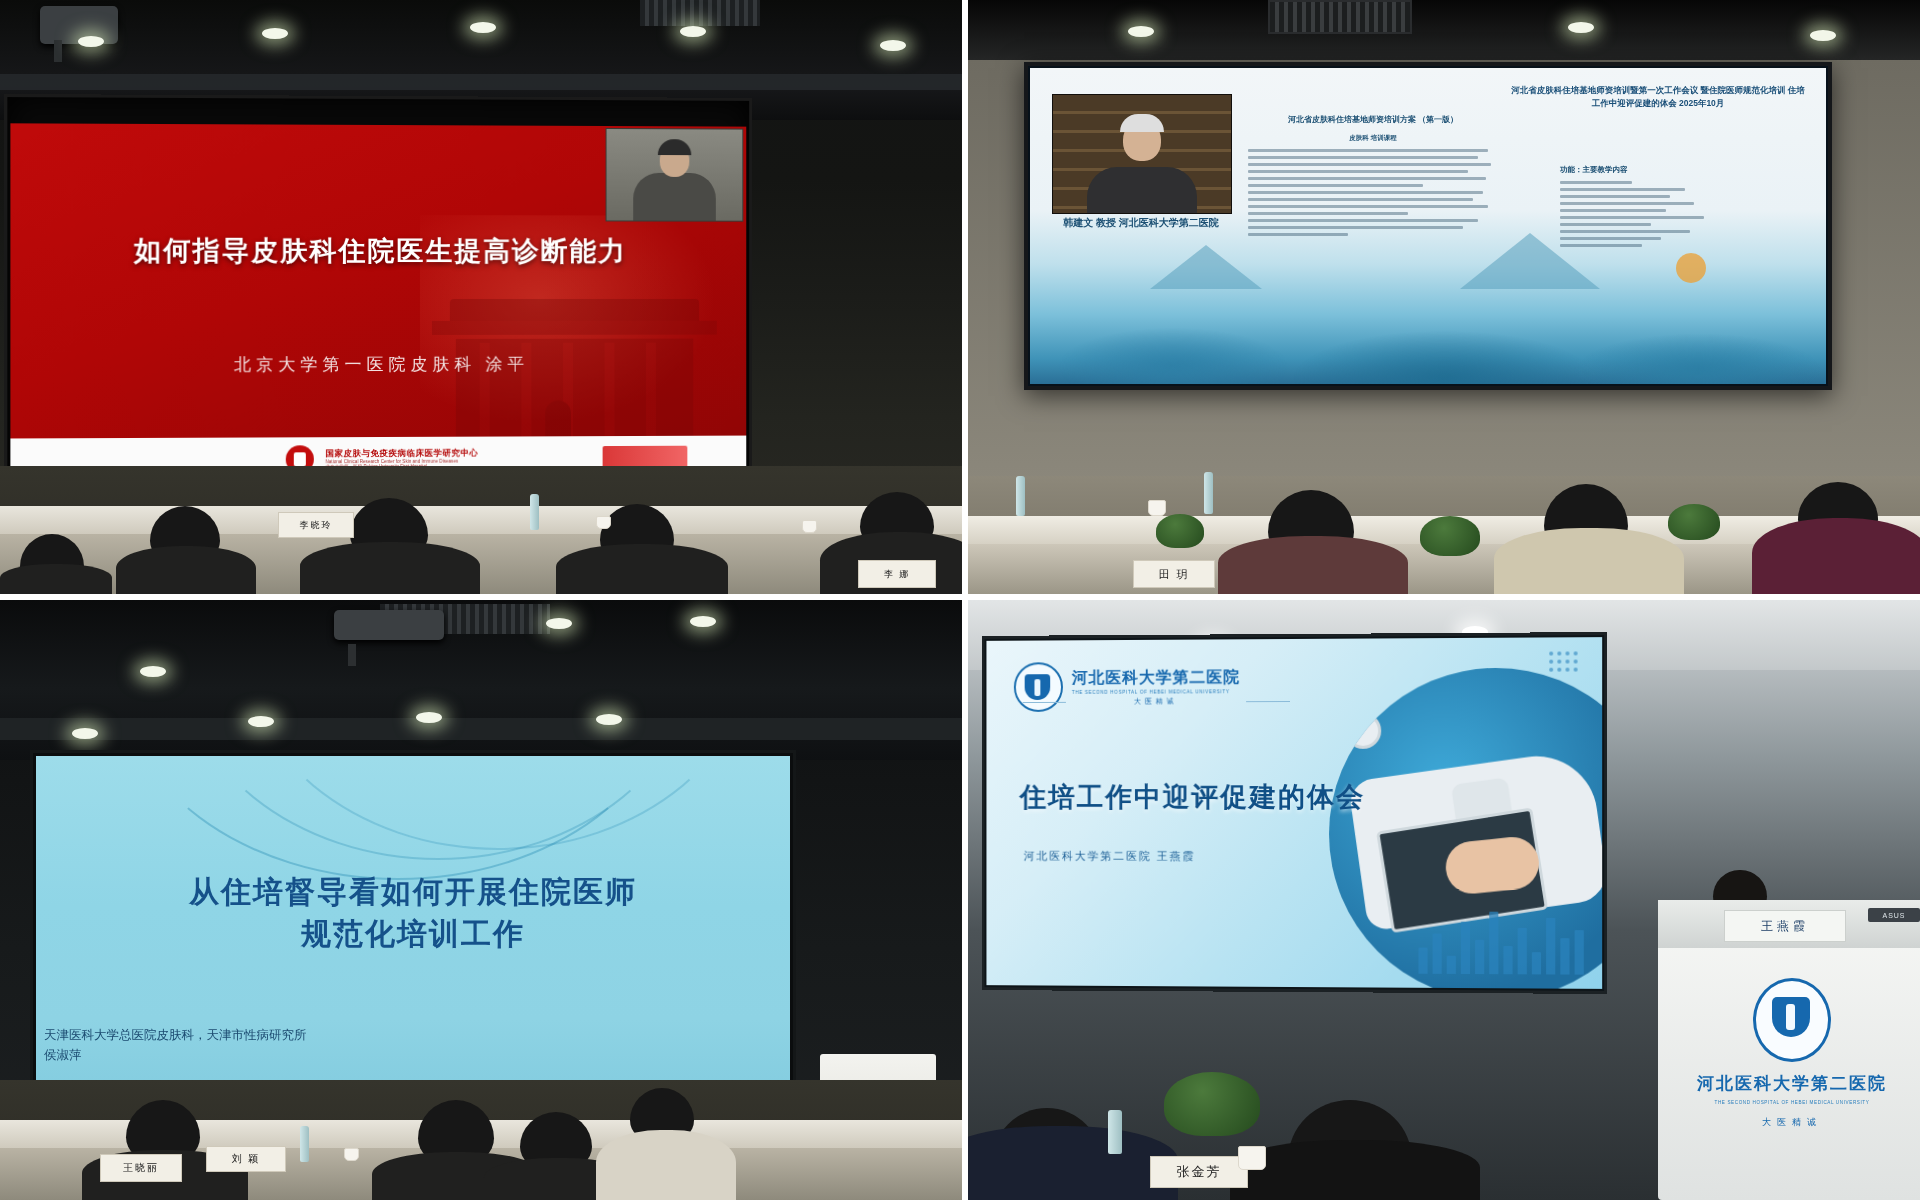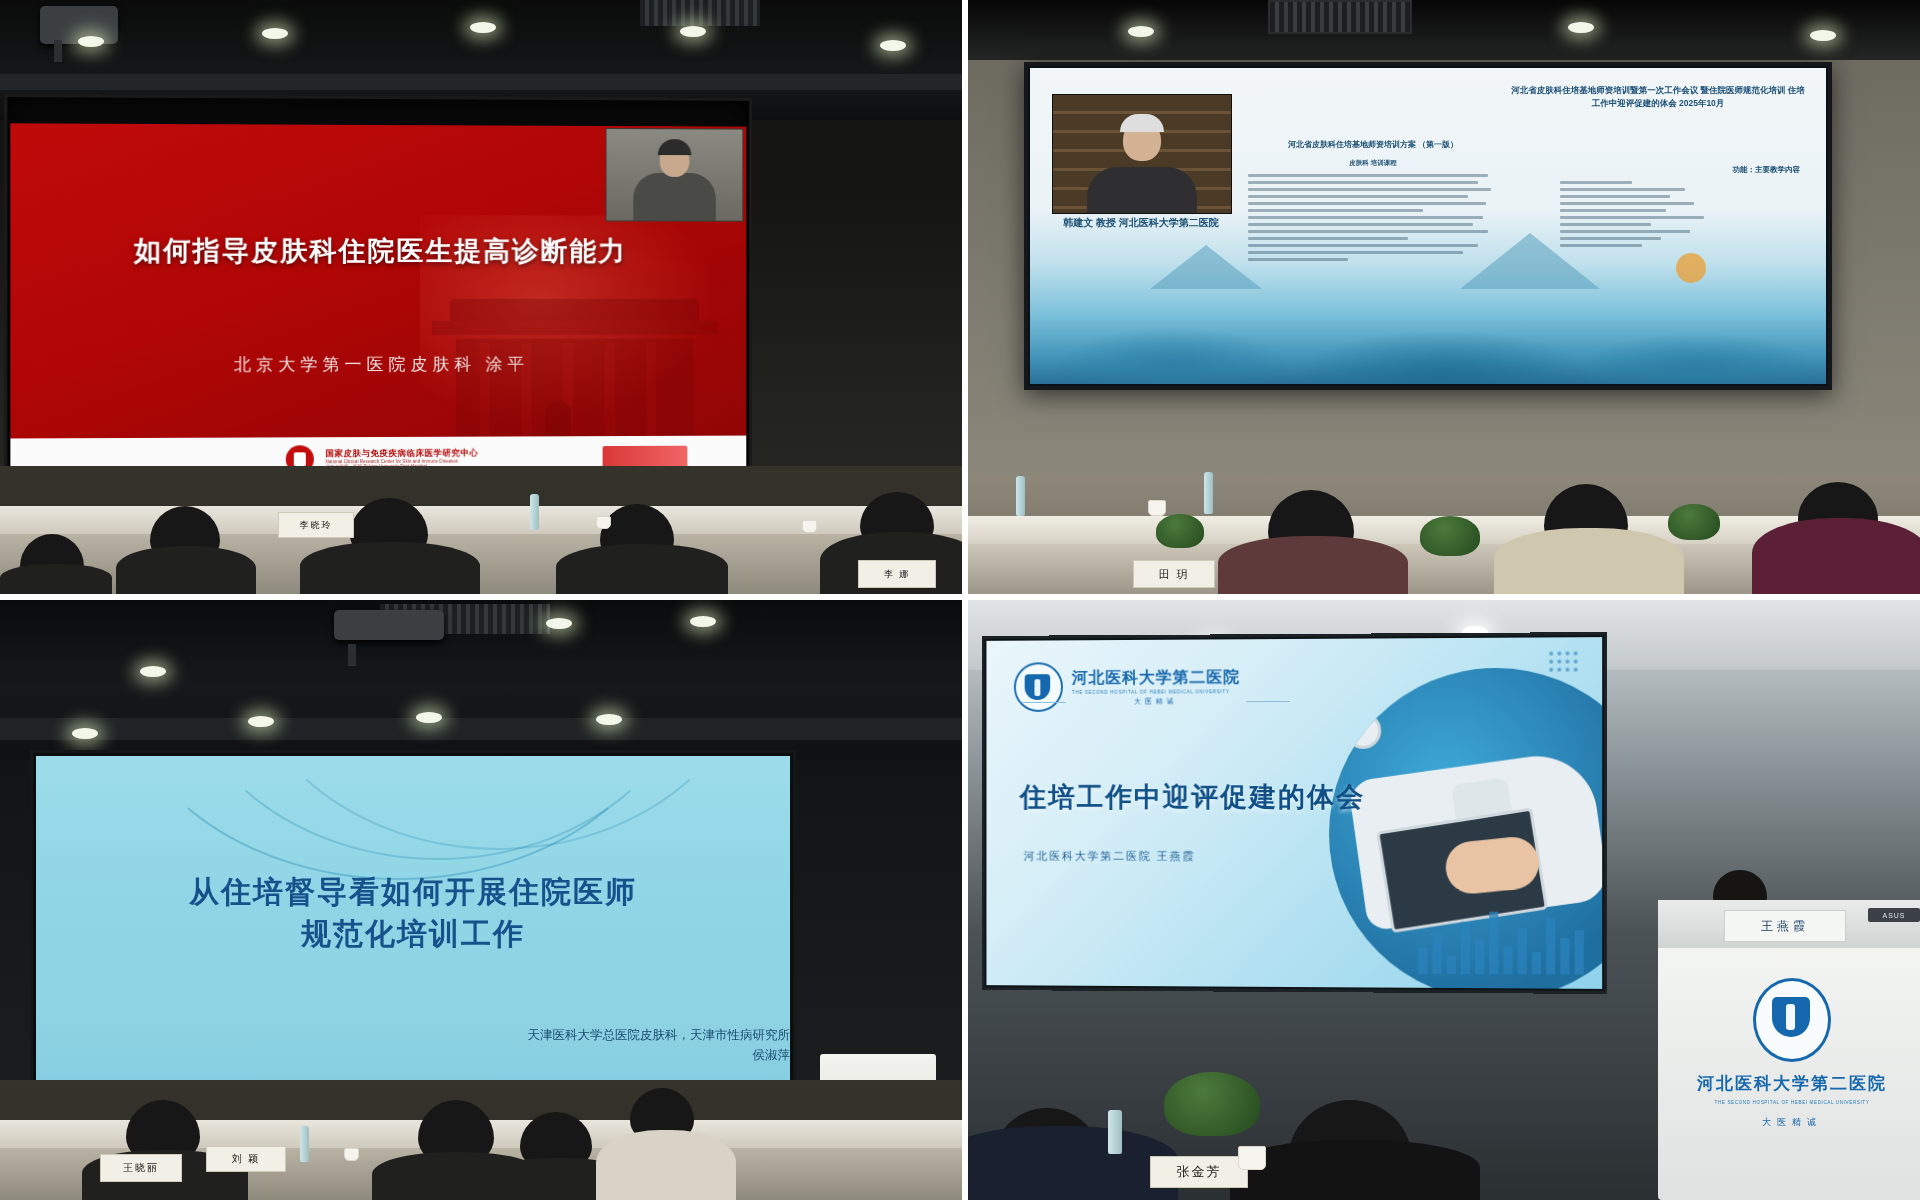--- a/index.html
+++ b/index.html
@@ -72,36 +72,36 @@
       radial-gradient(ellipse 170px 50px at 84% 90%,#2b7ea4 0%,rgba(43,126,164,0) 72%);}
   .s2-mount{position:absolute;bottom:30%;width:0;height:0;border-left:56px solid transparent;border-right:56px solid transparent;border-bottom:44px solid rgba(90,160,190,.55);}
   .s2-sun{position:absolute;right:120px;bottom:32%;width:30px;height:30px;border-radius:50%;background:#e8a33d;opacity:.8;}
   .s2vid{position:absolute;left:22px;top:26px;width:178px;height:118px;background:#2c241c;border:1px solid #120f0c;overflow:hidden;}
   .s2vid-shelf{position:absolute;inset:0;background:repeating-linear-gradient(180deg,#4b3a26 0 16px,#6b5436 16px 19px);}
   .s2vid-head{position:absolute;left:50%;top:24px;transform:translateX(-50%);width:38px;height:42px;border-radius:50% 50% 44% 44%;background:#d4b294;}
   .s2vid-hair{position:absolute;left:50%;top:19px;transform:translateX(-50%);width:44px;height:18px;border-radius:22px 22px 0 0;background:#dedede;}
   .s2vid-body{position:absolute;left:50%;bottom:0;transform:translateX(-50%);width:110px;height:46px;border-radius:30px 30px 0 0;background:#2f2f31;}
   .s2cap{position:absolute;left:22px;top:148px;width:178px;text-align:center;color:#1b4f73;font-size:10px;line-height:1.45;font-weight:700;}
   .s2head{position:absolute;right:18px;top:16px;width:300px;text-align:center;color:#1a4f78;font-size:8.5px;line-height:1.5;font-weight:700;}
-  .s2colL{position:absolute;left:218px;top:46px;width:250px;color:#234;font-size:5px;line-height:1.62;margin-top:25px;}
+  .s2colL{position:absolute;left:218px;top:46px;width:250px;color:#234;font-size:5px;line-height:1.62;}
   .s2colL .h{display:block;text-align:center;font-size:8px;font-weight:700;color:#1b4f73;margin-bottom:6px;}
   .s2colR{position:absolute;right:26px;top:96px;width:240px;color:#234;font-size:5px;line-height:1.72;}
-  .s2colR .h{display:block;text-align:right;font-size:7.5px;font-weight:700;color:#1b4f73;margin-bottom:3px;}
+  .s2colR .h{display:block;text-align:left;font-size:7.5px;font-weight:700;color:#1b4f73;margin-bottom:3px;}
   .fakeline{height:3px;background:#3a5a72;opacity:.45;margin:4px 0;border-radius:1px;}
   .plant{position:absolute;border-radius:50% 50% 40% 40%;background:radial-gradient(circle at 40% 30%,#4c7a3c,#24491d);}
 
   
   .room3{position:absolute;inset:0;background:linear-gradient(180deg,#08090a 0%,#0e1011 14%,#121415 30%,#171a1b 58%,#1d2022 100%);}
   .ceil3{position:absolute;left:0;top:0;width:100%;height:160px;background:linear-gradient(180deg,#0a0b0c,#16191b 55%,#0e1012);}
   .beam3{position:absolute;left:0;top:118px;width:100%;height:22px;background:#1f2325;}
   .screen3{position:absolute;left:30px;top:150px;width:760px;height:382px;background:#0b0d0e;border:3px solid #141718;}
   .s3bg{position:absolute;inset:3px;background:linear-gradient(180deg,#9ddcea 0%,#8fd5e6 40%,#8ed3e4 70%,#7ec9dd 100%);overflow:hidden;}
   .s3arc{position:absolute;border:2px solid rgba(40,140,180,.45);border-radius:50%;}
   .s3title{position:absolute;left:0;right:0;top:116px;text-align:center;color:#15518a;font-size:30px;font-weight:700;line-height:1.32;letter-spacing:2px;}
-  .s3sub{position:absolute;left:0;right:0;top:268px;text-align:right;color:#1b4a70;font-size:12.5px;line-height:1.9;}
+  .s3sub{position:absolute;left:0;right:0;top:268px;text-align:left;color:#1b4a70;font-size:12.5px;line-height:1.9;padding-left:8px;}
   .pod3{position:absolute;right:26px;bottom:16px;width:116px;height:130px;background:linear-gradient(180deg,#f3f3ef,#d9d9d2);border-radius:3px;}
   .pod3logo{position:absolute;left:50%;top:26px;transform:translateX(-50%);width:44px;height:52px;}
   .pod3txt{position:absolute;left:0;right:0;top:86px;text-align:center;font-size:7px;color:#1b4a86;letter-spacing:1px;}
 
   
   .room4{position:absolute;inset:0;background:linear-gradient(180deg,#cfd4d6 0%,#b9bfc2 10%,#8f989c 26%,#4c5357 55%,#2a2f32 100%);}
   .ceil4{position:absolute;left:0;top:0;width:100%;height:70px;background:linear-gradient(180deg,#e2e5e6,#c3c8ca);}
   .dot4{position:absolute;width:26px;height:12px;border-radius:50%;background:#fff;box-shadow:0 0 16px 8px rgba(255,255,255,.7);}
   .screen4{position:absolute;left:10px;top:34px;width:620px;height:352px;background:#0d1418;border:3px solid #1b2124;
      transform:perspective(1000px) rotateY(-2deg);}

